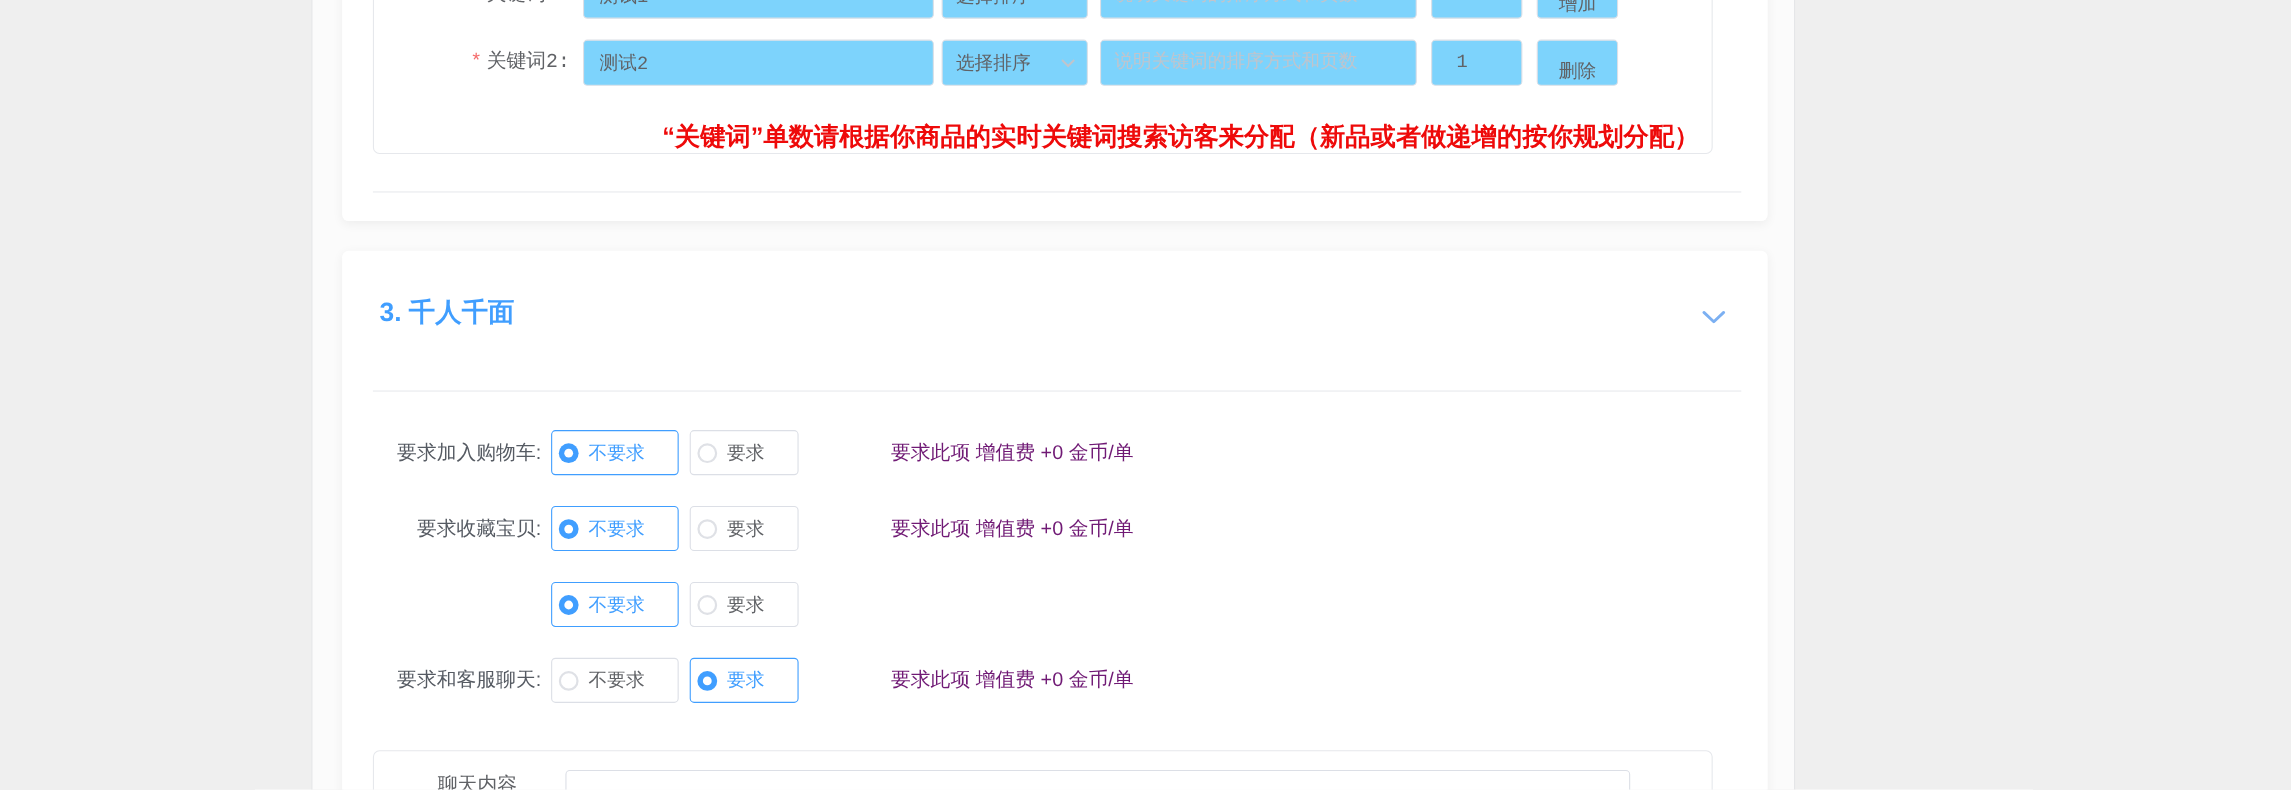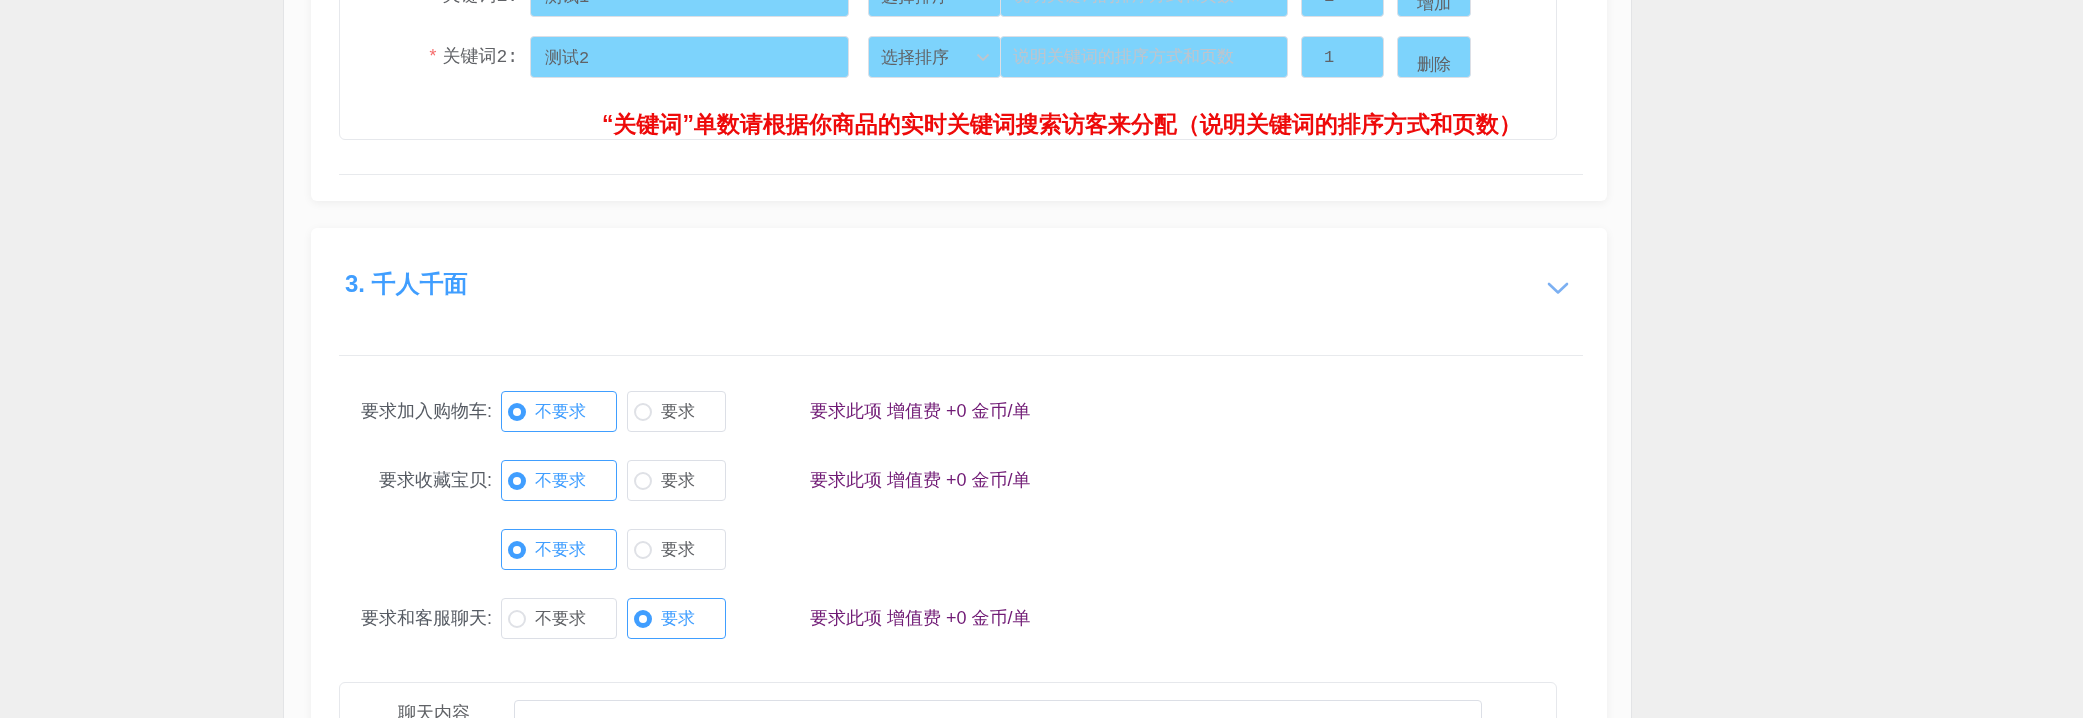--- a/index.html
+++ b/index.html
@@ -16,21 +16,21 @@
   .panel2{left:339px;top:682px;width:1218px;height:160px;}
   .divider{position:absolute;height:1px;background:#e8eaed;}
 
   .kw-row{position:absolute;left:0;width:2083px;height:42px;font-family:Liberation Mono, monospace;}
   .kw-row > *{position:absolute;top:0;}
   .kw-label{left:404px;width:114px;text-align:right;line-height:42px;font-size:18px;color:#606266;white-space:nowrap;}
   .req{color:#f56c6c;margin-right:4px;}
   .tb{height:42px;border:1px solid #dcdfe6;border-radius:4px;box-sizing:border-box;background:#7dd3fc;
       font-size:17px;color:#606266;font-family:inherit;outline:none;}
   .kw-input{left:530px;width:319px;padding:0 14px;}
-  .kw-select{left:856px;width:133px;display:flex;align-items:center;padding:0 10px 0 12px;cursor:pointer;margin-left:12px;}
+  .kw-select{left:856px;width:133px;display:flex;align-items:center;padding:0 10px 0 12px;cursor:pointer;}
   .kw-select .arrow{margin-left:auto;display:flex;}
   .kw-desc{left:1000px;width:288px;padding:0 12px;}
   .kw-num{left:1301px;width:83px;padding:0 4px 0 22px;}
   .kw-btn{left:1397px;width:74px;padding:16px;cursor:pointer;text-align:center;}
   input::placeholder,textarea::placeholder{color:#c0c4cc;opacity:1;}
 
   .notice{position:absolute;left:602px;top:104px;font-size:23px;font-weight:bold;color:#ee0a0a;
           line-height:41px;white-space:nowrap;}
 
   .sec-title{position:absolute;left:345px;top:268px;font-size:24px;font-weight:bold;color:#409EFF;}
@@ -98,21 +98,21 @@
             <polyline points="1.5,1.5 7,7 12.5,1.5" fill="none" stroke="#c0c4cc" stroke-width="1.8"></polyline>
           </svg>
       </span>
     </div>
     <input class="tb kw-desc" placeholder="说明关键词的排序方式和页数" style="">
     <input class="tb kw-num" value="1" style="">
     <button class="tb kw-btn">删除</button>
   </div>
 
   <div class="notice">
-    <div>“关键词”单数请根据你商品的实时关键词搜索访客来分配（说明关键词的排序方式和页数）</div>
+    <div>“关键词”单数请根据你商品的实时关键词搜索访客来分配（新品或者做递增的按你规划分配）</div>
   </div>
 
   <div class="divider" style="left:339px;top:174px;width:1244px;"></div>
 
   <div class="card card2"></div>
 
   <div class="sec-title">3. 千人千面</div>
   <div class="collapse">
     <svg width="22" height="13" viewBox="0 0 22 13">
         <polyline points="2,2 11,10.5 20,2" fill="none" stroke="#7cb0f2" stroke-width="2.6" stroke-linecap="round" stroke-linejoin="round"></polyline>

